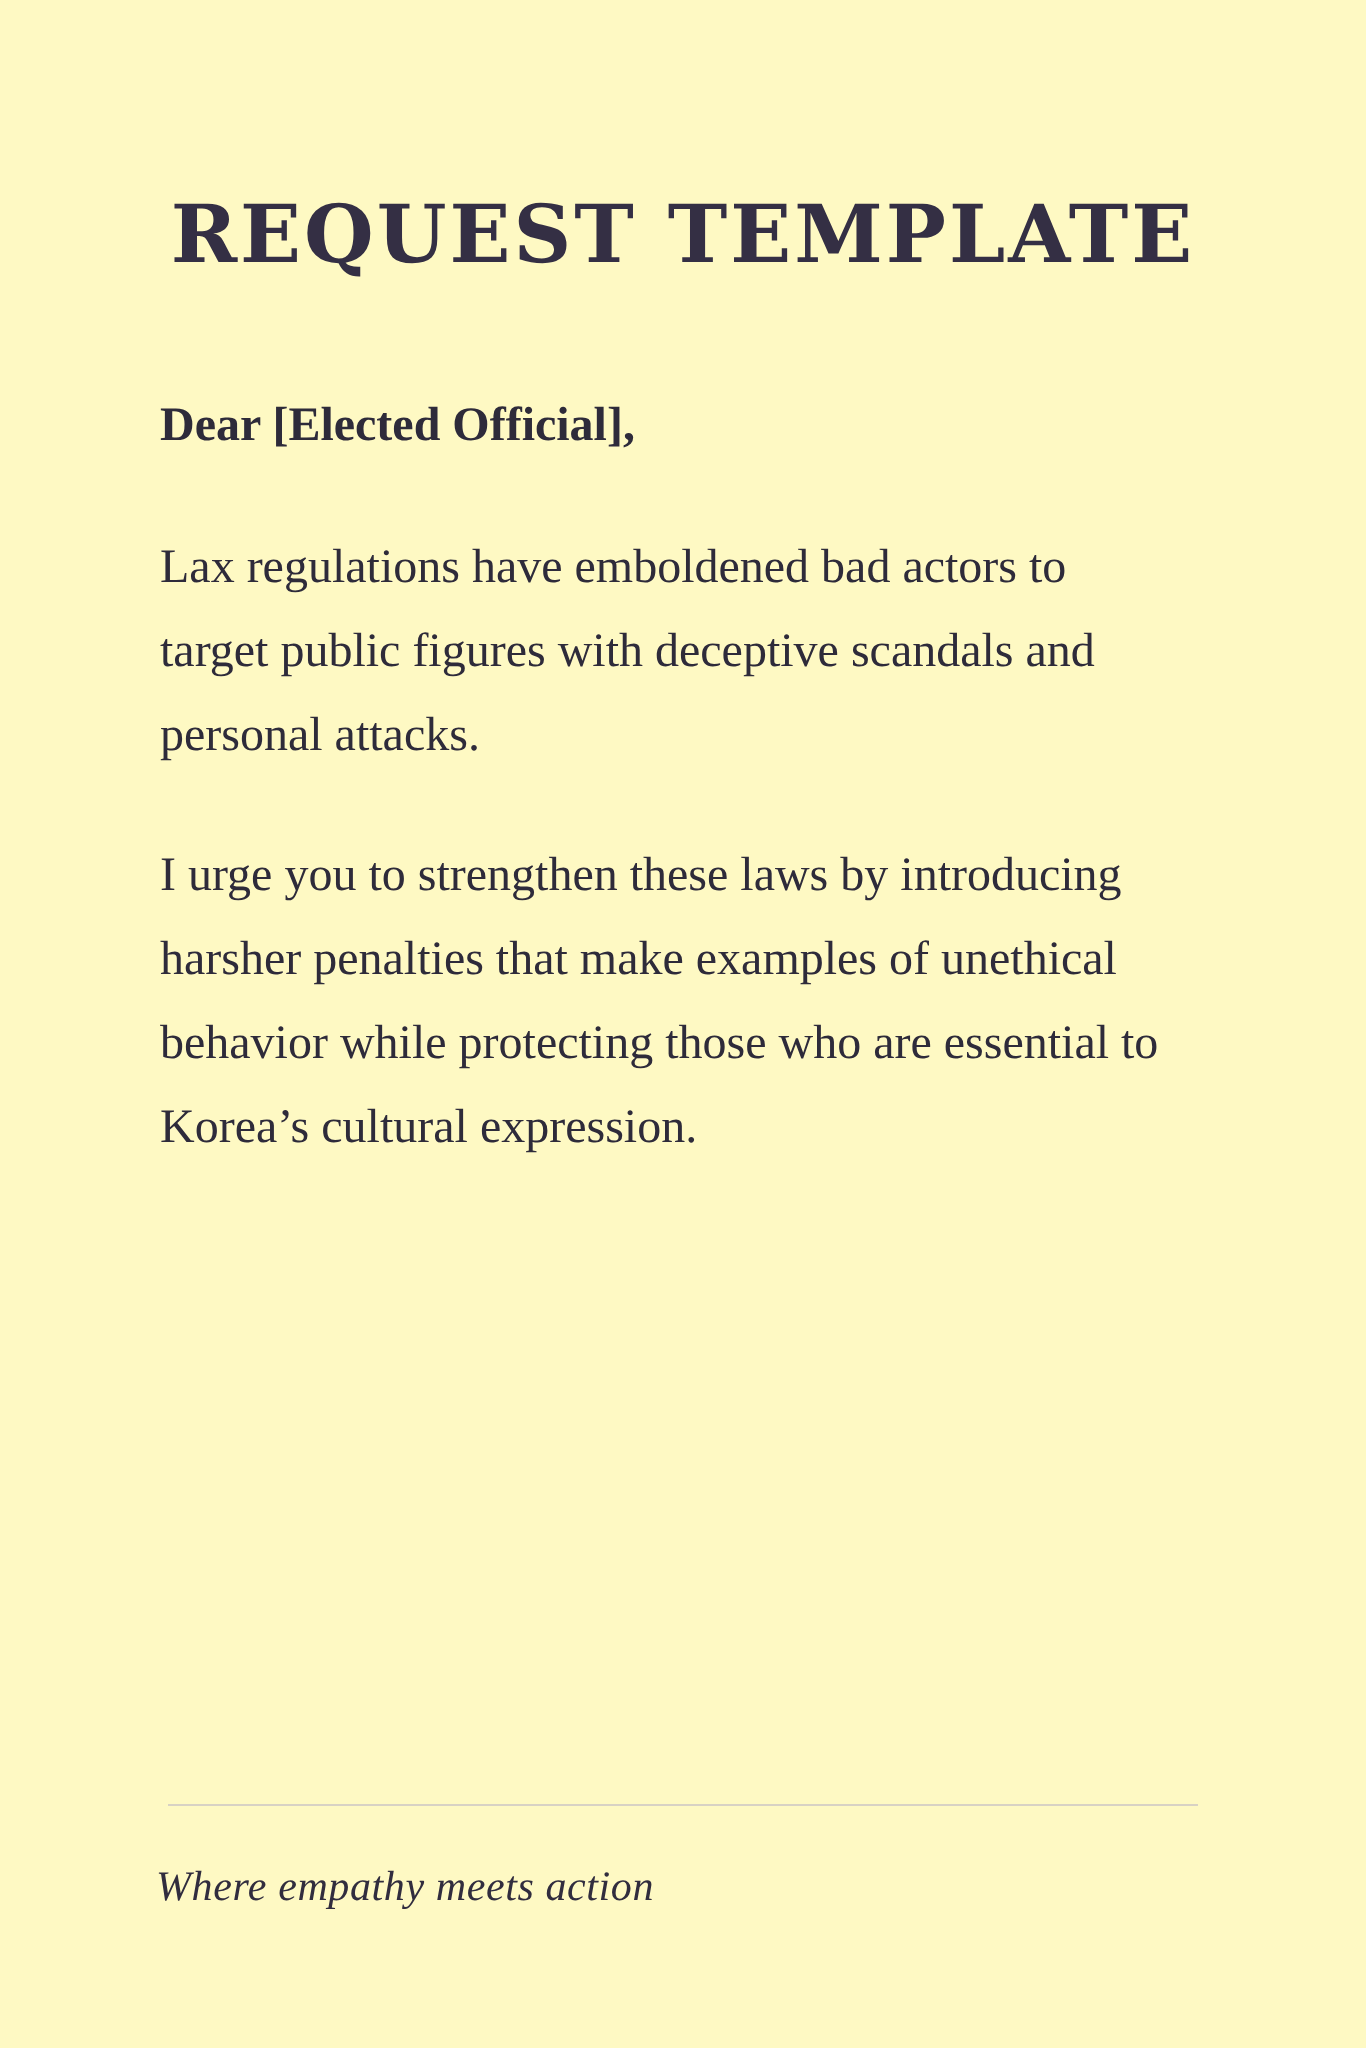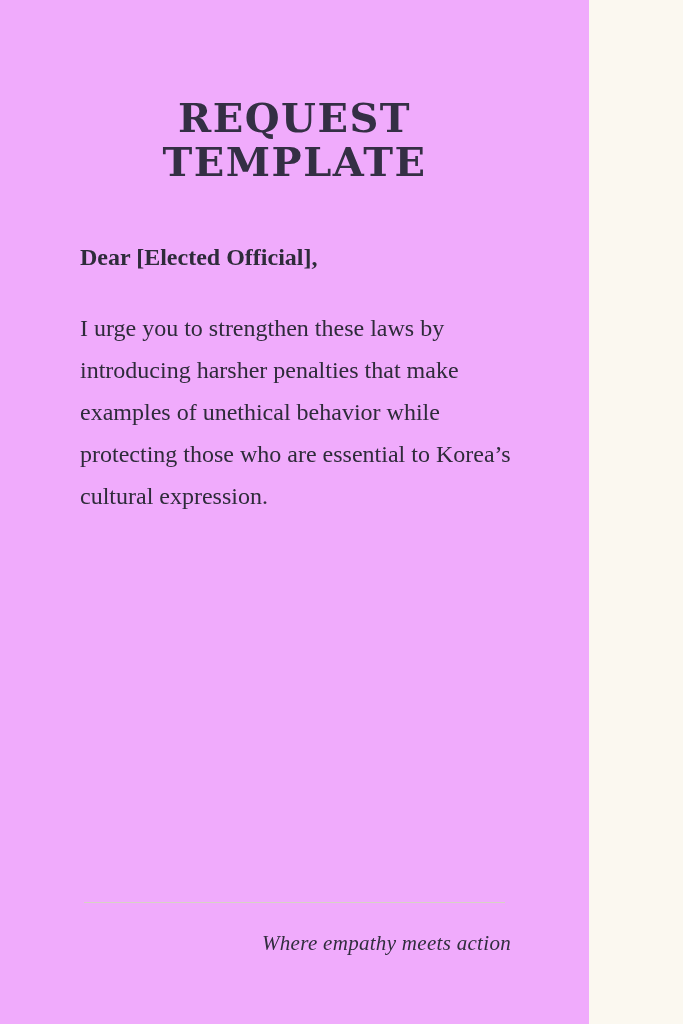--- a/index.html
+++ b/index.html
@@ -8,27 +8,27 @@
   }
   body {
     width: 683px;
     height: 1024px;
     background: #fbf8f0;
     font-family: "Liberation Serif", serif;
     color: #2e2b3a;
     overflow: hidden;
   }
   .page {
-    width: 589px;
+    width: 683px;
     height: 1024px;
     box-sizing: border-box;
     padding: 78px 78px 40px 78px;
     display: flex;
     flex-direction: column;
-    background: #f0abfc;
+    background: #fef9c3;
   }
   .title {
     font-family: "DejaVu Serif", serif;
     font-size: 40px;
     font-weight: 700;
     letter-spacing: 1.5px;
     text-align: center;
     color: #342f44;
     margin: 18px 0 56px 0;
     line-height: 1.1;
@@ -55,37 +55,38 @@
   }
   .spacer {
     flex: 1 1 auto;
   }
   .divider {
     height: 1px;
     background: #d8d2c4;
     margin: 0 6px 28px 6px;
   }
   .footer {
-    text-align: right;
+    text-align: left;
     font-style: italic;
     font-size: 21px;
     color: #312d3e;
     letter-spacing: 0.3px;
     padding-bottom: 28px;
   }
 </style>
 </head>
 <body>
 
 <div class="page">
 
   <h1 class="title">REQUEST TEMPLATE</h1>
 
   <div class="body-block">
     <div class="salutation">Dear [Elected Official],</div>
+    <p class="para">Lax regulations have emboldened bad actors to target public figures with deceptive scandals and personal attacks.</p>
     <p class="para">I urge you to strengthen these laws by introducing harsher penalties that make examples of unethical behavior while protecting those who are essential to Korea’s cultural expression.</p>
   </div>
 
   <div class="spacer"></div>
 
   <div class="divider"></div>
   <div class="footer">Where empathy meets action</div>
 
 </div>
 

